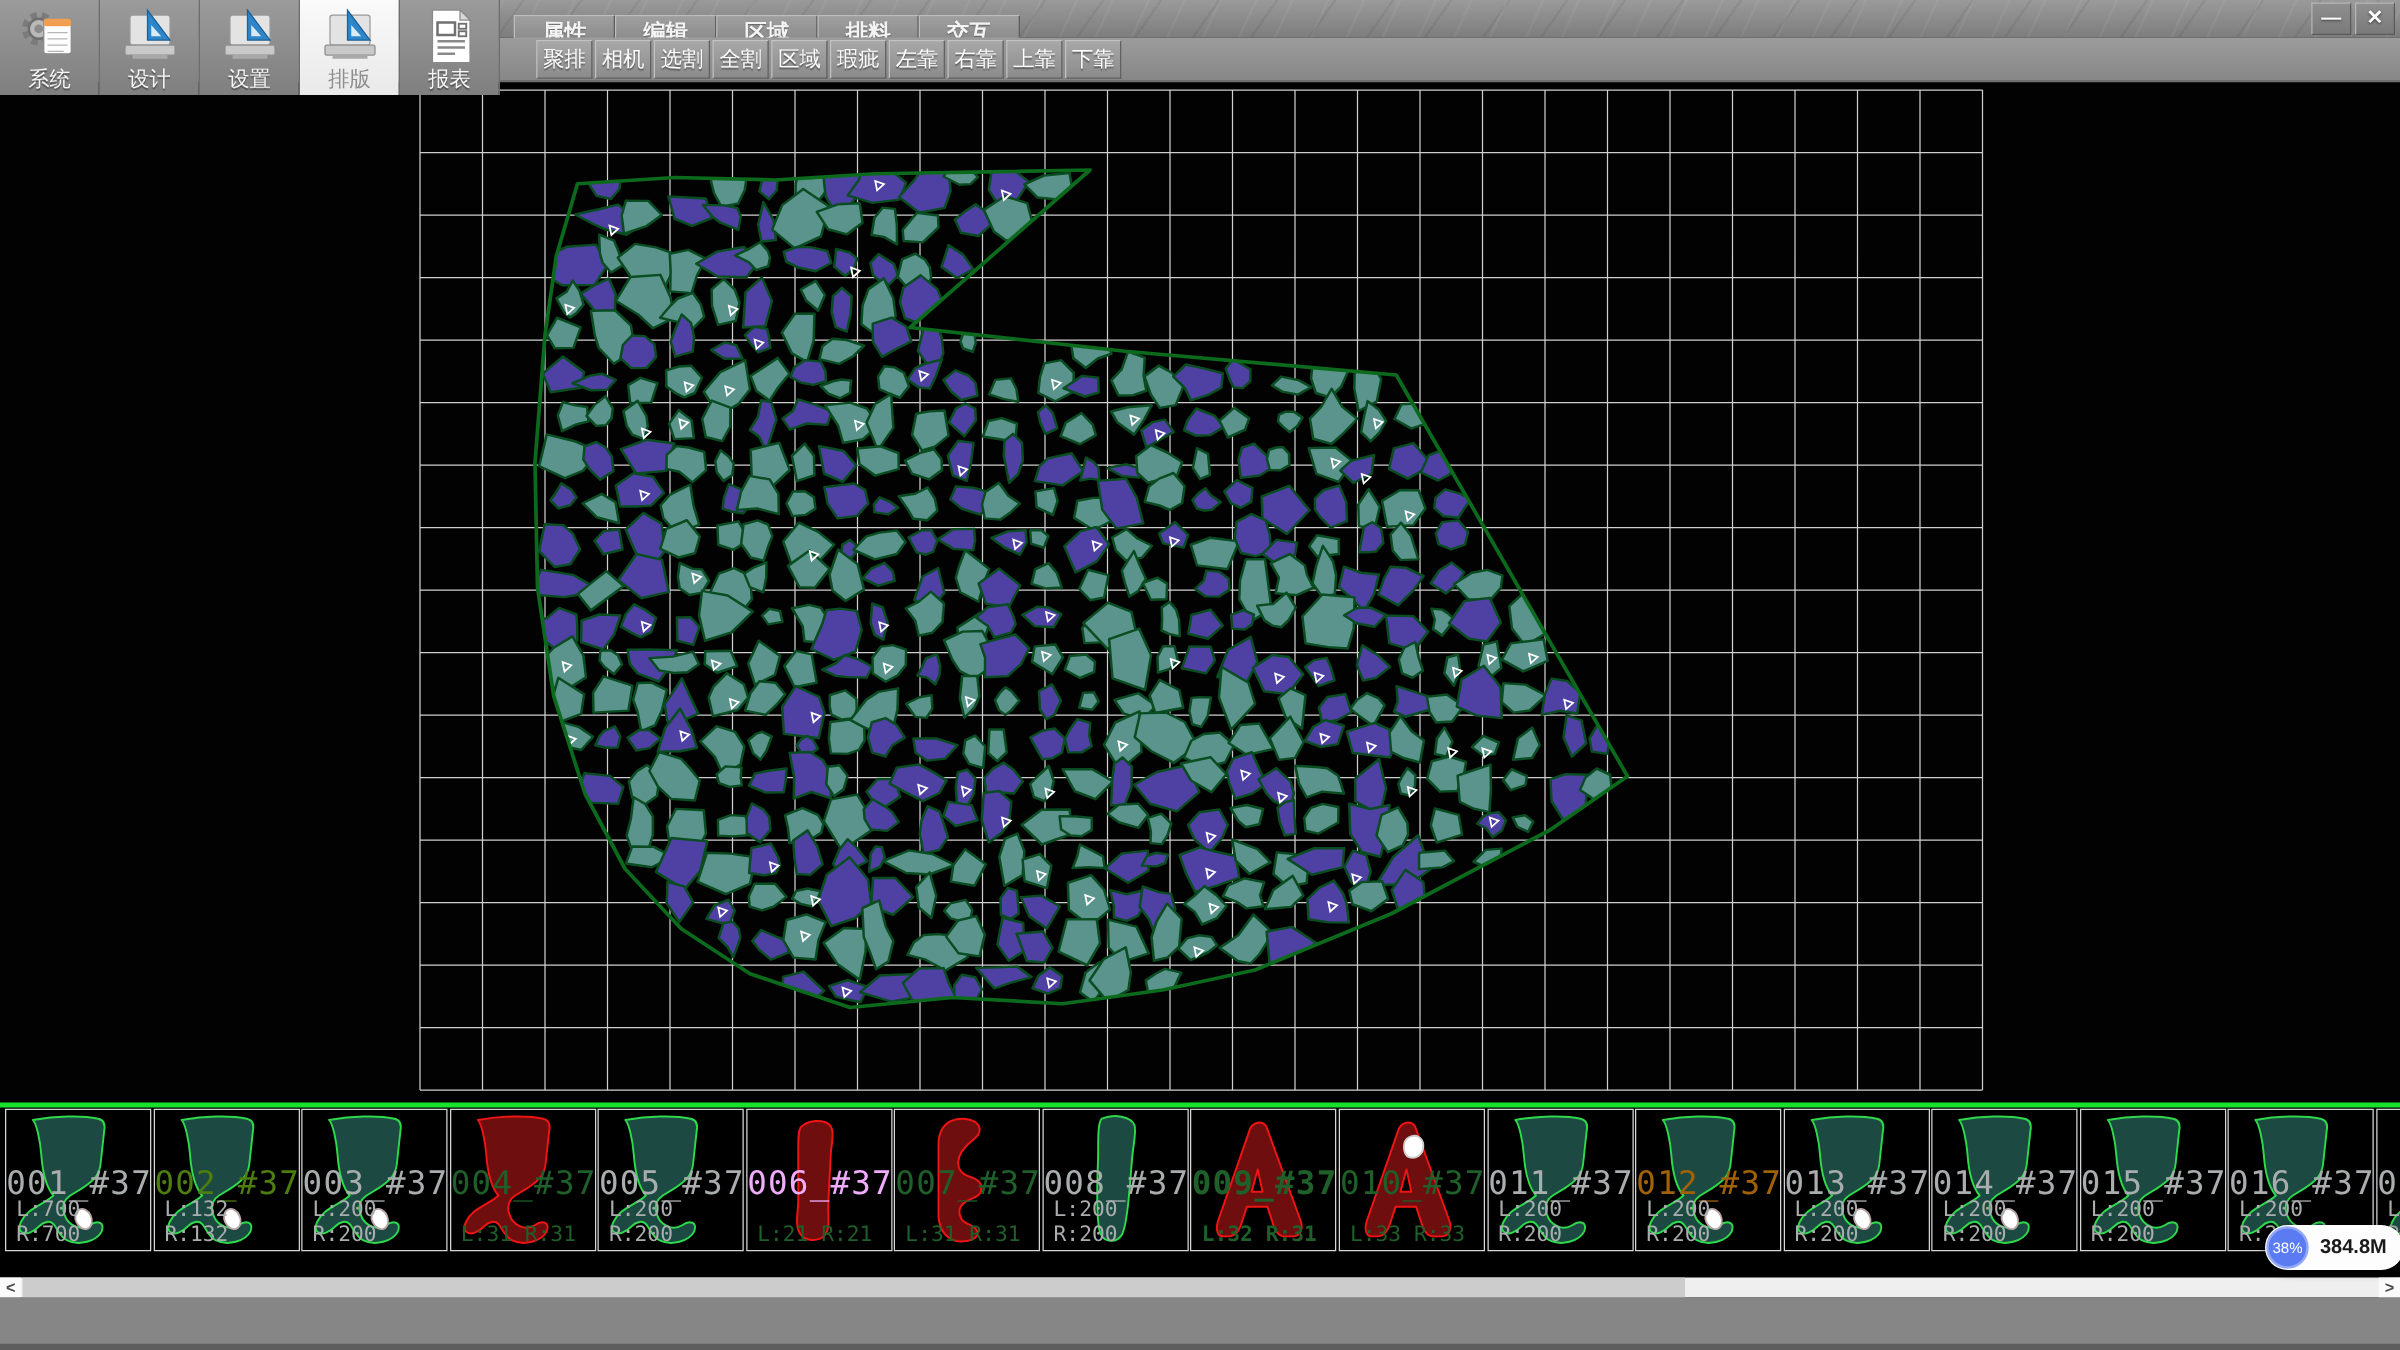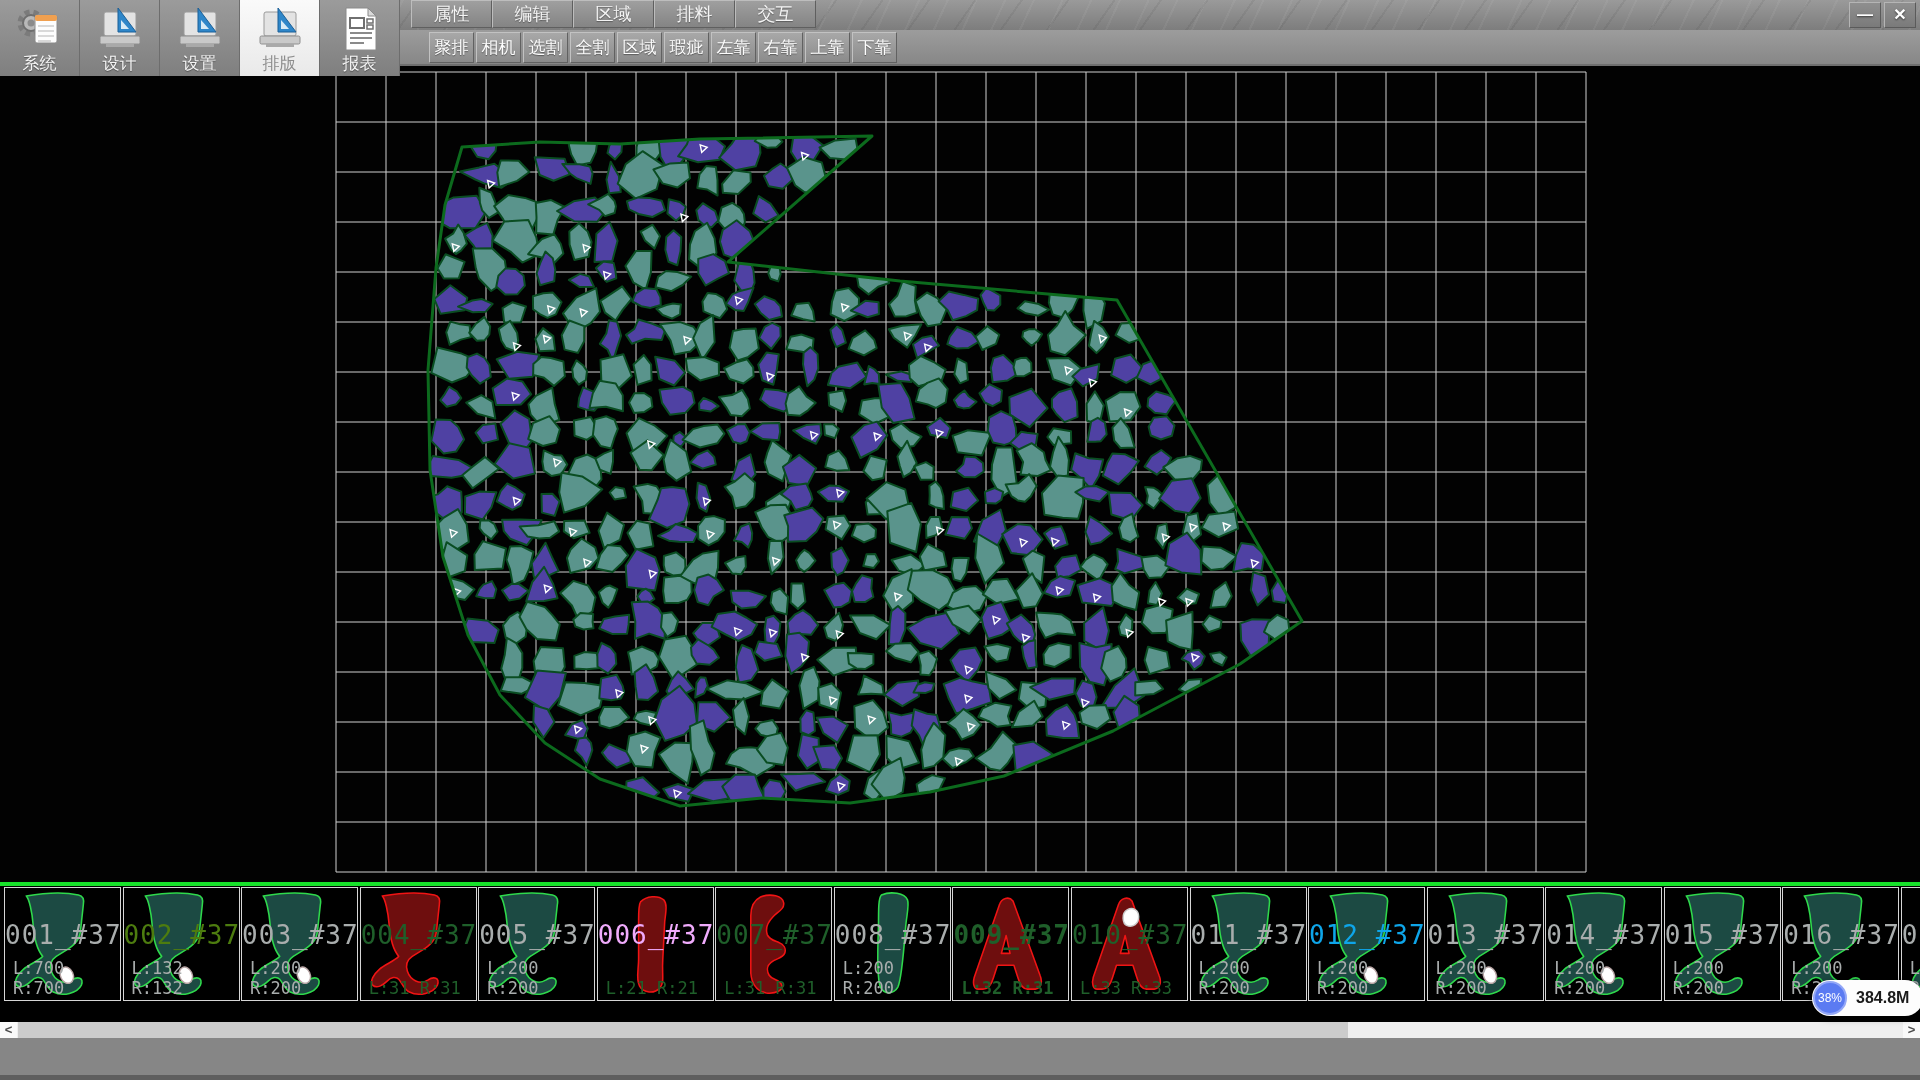--- a/index.html
+++ b/index.html
@@ -6,25 +6,25 @@
     font-family:"Liberation Sans",sans-serif;-webkit-font-smoothing:antialiased;}
   #app{position:relative;width:1920px;height:1080px;}
 
   
   #titlebar{position:absolute;left:0;top:0;width:1920px;height:30px;
     background:
       repeating-linear-gradient(115deg, rgba(255,255,255,0.05) 0 2px, rgba(0,0,0,0) 2px 26px),
       repeating-linear-gradient(125deg, rgba(0,0,0,0.06) 0 2px, rgba(0,0,0,0) 2px 38px),
       linear-gradient(#9a9a9a,#7d7d7d);}
   #menubar{position:absolute;left:411px;top:0;height:30px;display:flex;}
-  .menu-item{width:81px;height:28px;margin-top:0;box-sizing:border-box;
+  .menu-item{width:81px;height:28px;margin-top:12px;box-sizing:border-box;
     border:1px solid;border-color:#bdbdbd #5f5f5f #5f5f5f #bdbdbd;
     background:linear-gradient(#9f9f9f,#848484);
     color:#f4f4f4;font-size:18px;line-height:26px;text-align:center;
-    text-shadow:0 1px 1px rgba(0,0,0,.35);cursor:default;}
+    text-shadow:0 1px 1px rgba(0,0,0,.35);cursor:default;font-weight:bold;}
   #winbtns{position:absolute;right:4px;top:2px;display:flex;gap:3px;}
   .winbtn{width:32px;height:26px;box-sizing:border-box;border:1px solid;
     border-color:#b5b5b5 #5a5a5a #5a5a5a #b5b5b5;background:linear-gradient(#8f8f8f,#7a7a7a);
     color:#fff;font-weight:bold;font-size:16px;line-height:24px;text-align:center;
     text-shadow:0 1px 2px rgba(0,0,0,.6);}
 
   
   #toolbar2{position:absolute;left:0;top:30px;width:1920px;height:36px;
     background:linear-gradient(#9c9c9c,#878787);border-bottom:2px solid #6f6f6f;box-sizing:border-box;}
   #toolrow{position:absolute;left:429px;top:2px;display:flex;gap:2px;}
@@ -45,21 +45,21 @@
 
   
   #canvas{position:absolute;left:0;top:66px;width:1920px;height:816px;background:#020202;}
 
   
   #strip{position:absolute;left:0;top:882px;width:1920px;height:140px;background:#000;}
   #strip-topline{position:absolute;left:0;top:0;width:100%;height:4px;background:#18e22b;}
   .cell{position:absolute;top:5px;height:114px;box-sizing:border-box;border:1px solid #d6d6d6;
     background:#000;overflow:hidden;}
   .cell svg{position:absolute;left:0;top:0;width:100%;height:100%;}
-  .cell-id{position:absolute;left:0;top:32px;width:100%;text-align:left;
+  .cell-id{position:absolute;left:0;top:44px;width:100%;text-align:left;
     font-family:"DejaVu Sans Mono",monospace;font-size:26px;letter-spacing:1px;pointer-events:none;}
   .cell-lr{position:absolute;left:8px;bottom:2px;font-family:"DejaVu Sans Mono",monospace;
     font-size:17px;pointer-events:none;}
 
   
   #badge{position:absolute;left:1812px;top:980px;height:36px;min-width:98px;background:#fdfdfd;
     border-radius:18px;box-shadow:0 2px 7px rgba(0,0,0,.5);display:flex;align-items:center;z-index:9;}
   #badge .pct{width:34px;height:34px;margin-left:1px;border-radius:50%;background:#5b7bf2;
     border:2px solid #93a7f7;box-sizing:border-box;color:#fff;font-size:12px;font-weight:normal;
     display:flex;align-items:center;justify-content:center;}
@@ -744,21 +744,21 @@
             <path d="M22,8 C40,5 62,4 76,7 C81,8 82,12 81,17 L78,44 C77,53 71,58 63,63 L53,69 C47,73 46,78 48,84 C51,93 61,98 69,93 C75,89 82,90 79,98 C75,106 60,110 50,105 C44,102 42,95 39,92 C36,89 31,90 27,94 C23,98 16,102 12,98 C9,94 13,87 19,82 C25,77 34,74 39,69 C33,62 30,50 29,36 C28,24 25,11 22,8 Z" fill="#1c4a43" stroke="#2fd94c" stroke-width="1.6" fill-rule="evenodd" stroke-linejoin="round"></path>
           </svg>
           <div class="cell-id" style="color: rgb(169, 173, 173);">011_#37</div>
           <div class="cell-lr" style="color: rgb(169, 173, 173);">L:200 R:200</div>
         </div>
         <div class="cell" style="left: 1308.05px; width: 117.05px;">
           <svg viewBox="0 0 119 113" preserveAspectRatio="none">
             <path d="M22,8 C40,5 62,4 76,7 C81,8 82,12 81,17 L78,44 C77,53 71,58 63,63 L53,69 C47,73 46,78 48,84 C51,93 61,98 69,93 C75,89 82,90 79,98 C75,106 60,110 50,105 C44,102 42,95 39,92 C36,89 31,90 27,94 C23,98 16,102 12,98 C9,94 13,87 19,82 C25,77 34,74 39,69 C33,62 30,50 29,36 C28,24 25,11 22,8 Z" fill="#1c4a43" stroke="#2fd94c" stroke-width="1.6" fill-rule="evenodd" stroke-linejoin="round"></path>
             <ellipse cx="64" cy="88" rx="6.5" ry="8.5" transform="rotate(-25 64 88)" fill="#ffffff" stroke="#b9a6a6" stroke-width="1.5"></ellipse>
           </svg>
-          <div class="cell-id" style="color: #0ea5e9;">012_#37</div>
+          <div class="cell-id" style="color: #a16207;">012_#37</div>
           <div class="cell-lr" style="color: rgb(169, 173, 173);">L:200 R:200</div>
         </div>
         <div class="cell" style="left: 1426.6px; width: 117.05px;">
           <svg viewBox="0 0 119 113" preserveAspectRatio="none">
             <path d="M22,8 C40,5 62,4 76,7 C81,8 82,12 81,17 L78,44 C77,53 71,58 63,63 L53,69 C47,73 46,78 48,84 C51,93 61,98 69,93 C75,89 82,90 79,98 C75,106 60,110 50,105 C44,102 42,95 39,92 C36,89 31,90 27,94 C23,98 16,102 12,98 C9,94 13,87 19,82 C25,77 34,74 39,69 C33,62 30,50 29,36 C28,24 25,11 22,8 Z" fill="#1c4a43" stroke="#2fd94c" stroke-width="1.6" fill-rule="evenodd" stroke-linejoin="round"></path>
             <ellipse cx="64" cy="88" rx="6.5" ry="8.5" transform="rotate(-25 64 88)" fill="#ffffff" stroke="#b9a6a6" stroke-width="1.5"></ellipse>
           </svg>
           <div class="cell-id" style="color: rgb(169, 173, 173);">013_#37</div>
           <div class="cell-lr" style="color: rgb(169, 173, 173);">L:200 R:200</div>
         </div>

